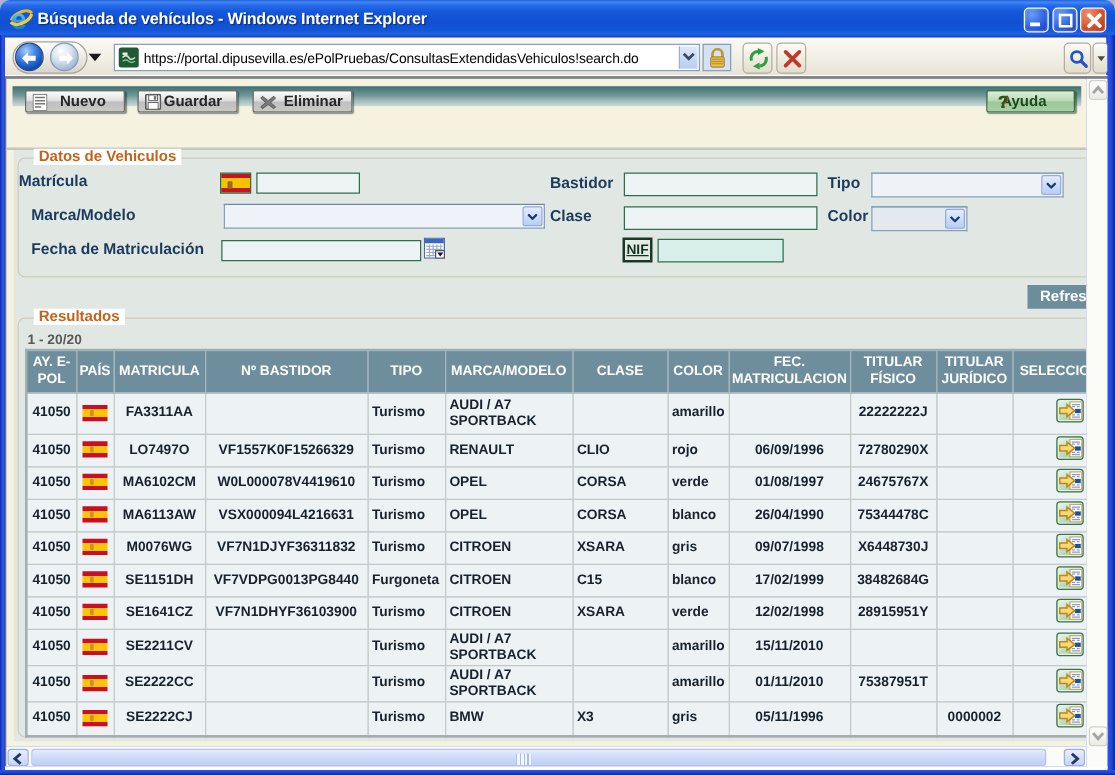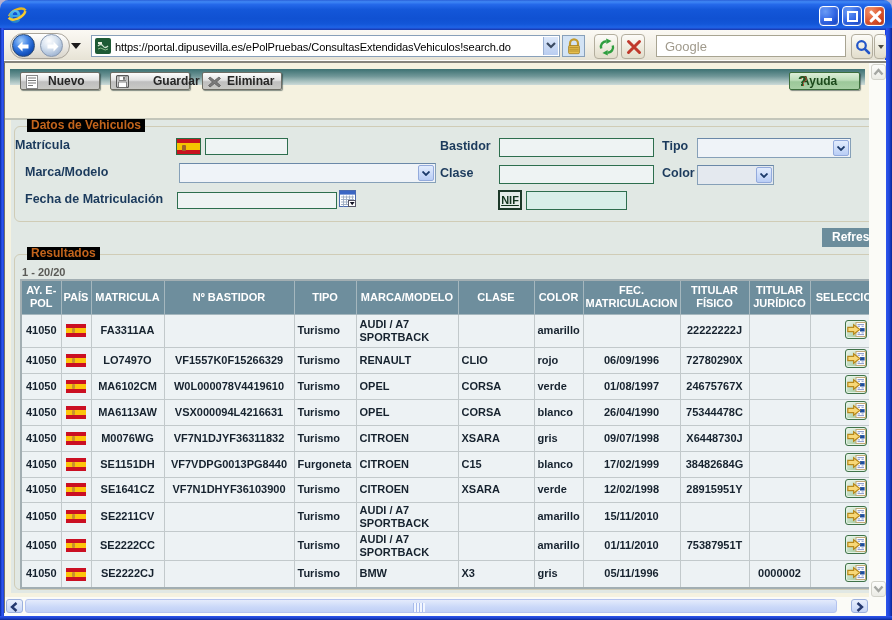--- a/index.html
+++ b/index.html
@@ -60,21 +60,21 @@
 .tb .ic{position:absolute;left:5px;top:2px}
 #bnuevo{left:10px;width:80px}
 #bguard{left:100px;width:80px}
 #belim{left:192px;width:80px}
 #bayuda{left:779px;width:71px;border:1px solid #3c6e3c;color:#1c4a1c;
  background:linear-gradient(180deg,#ddeed8,#bcdcb8 45%,#9cc89a 55%,#a7cfa4)}
 #sepline{position:absolute;left:0;top:55px;width:864px;height:2px;background:#c3c6ba}
 
 #panel{position:absolute;left:6px;top:57px;width:858px;height:473px;background:#e1e8e4}
 .fs{position:absolute;border:1px solid #d0ccb6;border-radius:6px}
-.leg{position:absolute;background:#000000;padding:0 4px;color:#c2641c;font-size:12px;font-weight:bold;line-height:13px}
+.leg{position:absolute;background:#ffffff;padding:0 4px;color:#c2641c;font-size:12px;font-weight:bold;line-height:13px}
 .lb{position:absolute;color:#1b3a5c;font-size:12.5px;font-weight:bold;line-height:13px;white-space:nowrap}
 .ip{position:absolute;border:1px solid #2d6e4e;background:#eef3f3}
 .sel{position:absolute;border:1px solid #86a0b8;border-top-color:#6a88a8;background:#eff3f8}
 .sarr{position:absolute;right:1px;top:1px;bottom:1px;width:16px;border:1px solid #93aadc;border-radius:2px;
  background:linear-gradient(180deg,#e2ecfd,#b9cdf5)}
 .chev{position:absolute;left:3px;top:5px;width:8px;height:5px}
 </style></head>
 <body>
 <style>
 
@@ -115,20 +115,21 @@
         <linearGradient id="eg" x1="0" y1="0" x2="0" y2="1">
           <stop offset="0" stop-color="#9ae4fa"></stop>
           <stop offset="0.45" stop-color="#42b0ec"></stop>
           <stop offset="1" stop-color="#0e62b0"></stop>
         </linearGradient>
       </defs>
   <path d="M19.6 6.5 A 9.8 6.1 -30 0 0 3.0 12.2" fill="none" stroke="#e8b820" stroke-width="2.4"></path>
   <text x="2.6" y="19.2" font-family="Liberation Sans" font-weight="bold" font-size="23" fill="url(#eg)">e</text>
   <path d="M2.6 13.8 A 9.8 6.1 -30 0 0 19.4 7.2" fill="none" stroke="#f6cc30" stroke-width="2.5"></path>
 </svg>
+ <span id="title">Búsqueda de vehículos - Windows Internet Explorer</span>
  <div class="tbtn" id="bmin"></div>
  <div class="tbtn" id="bmax">
       <i></i>
     </div>
  <div class="tbtn" id="bclose">
       <div class="xline x1"></div>
       <div class="xline x2"></div>
     </div>
 </div>
 
@@ -171,23 +172,20 @@
    <path d="M8.2 0.4 l5.4 2.6 -5.2 3z" fill="#2f9e3f"></path>
    <path d="M14.8 7.5 a5.6 5.6 0 0 1 -5.2 7.3" fill="none" stroke="#2f9e3f" stroke-width="2.4"></path>
    <path d="M9.8 17.6 l-5.4-2.6 5.2-3z" fill="#2f9e3f"></path>
  </svg>
     </div>
  <div class="abtn" id="stop">
       <svg style="position:absolute;left:4px;top:4px" width="16" height="16" viewBox="0 0 16 16">
    <path d="M2.5 2.5 L13.5 13.5 M13.5 2.5 L2.5 13.5" stroke="#c0392b" stroke-width="3" stroke-linecap="round"></path>
  </svg>
     </div>
- <div id="goog">
-      <span>Google</span>
-    </div>
  <div class="abtn" id="sbtn">
       <svg style="position:absolute;left:3px;top:4px" width="16" height="16" viewBox="0 0 16 16">
    <circle cx="6.5" cy="6.5" r="4.3" fill="none" stroke="#2255c8" stroke-width="2.2"></circle>
    <path d="M9.8 9.8 L14 14" stroke="#2255c8" stroke-width="2.6" stroke-linecap="round"></path>
  </svg>
     </div>
  <div class="abtn" id="sdd"></div>
 </div>
 <div class="abs" style="left:0;top:28px;width:4px;height:592px;background:linear-gradient(90deg,#0b2796,#2048dc 35%,#2e55ee 65%,#1c3fd0)"></div>
 <div class="abs" style="left:886px;top:28px;width:6px;height:592px;background:linear-gradient(90deg,#2e55ee,#2048dc 50%,#0b2796)"></div>
@@ -199,21 +197,21 @@
  <div id="tbar">
   <div class="tb" id="bnuevo"><svg class="ic" width="12" height="14" viewBox="0 0 12 14">
           <rect x="0.5" y="0.5" width="11" height="13" fill="#fff" stroke="#888"></rect>
           <path d="M2 3h8M2 5.5h8M2 8h8M2 10.5h5" stroke="#777" stroke-width="1.2"></path>
         </svg><span style="padding-left:27px">Nuevo</span></div>
   <div class="tb" id="bguard"><svg class="ic" width="13" height="13" viewBox="0 0 13 13">
           <rect x="0.6" y="0.6" width="11.8" height="11.8" rx="1" fill="#e8e8e8" stroke="#555" stroke-width="1.2"></rect>
           <rect x="3" y="1" width="7" height="4.5" fill="#fff" stroke="#666" stroke-width="0.8"></rect>
           <rect x="2.5" y="7" width="8" height="5.4" fill="#fff" stroke="#666" stroke-width="0.8"></rect>
           <rect x="7" y="1.8" width="2" height="3" fill="#777"></rect>
-        </svg><span style="padding-left:42px">Guardar</span></div>
+        </svg><span style="padding-left:20px">Guardar</span></div>
   <div class="tb" id="belim"><svg class="ic" style="top:3px" width="13" height="12" viewBox="0 0 13 12">
           <path d="M2 1 L6.5 4.5 L11 1 L12.5 2.5 L8.5 6 L12.5 9.5 L11 11 L6.5 7.5 L2 11 L0.5 9.5 L4.5 6 L0.5 2.5Z" fill="#7a7a7a" stroke="#555" stroke-width="0.7"></path>
         </svg><span style="padding-left:24px">Eliminar</span></div>
   <div class="tb" id="bayuda"><span style="position:absolute;left:8px;top:0px;color:#1c5a24;font-size:14px;text-shadow:1px 0 0 #c04030">?</span><span style="padding-left:11px">Ayuda</span></div>
  </div>
  <div id="sepline"></div>
  <div id="panel">
 
   <div class="fs" style="left:3px;top:6px;width:1100px;height:96px"></div>
   <span class="leg" style="left:16px;top:-1px">Datos de Vehiculos</span>

